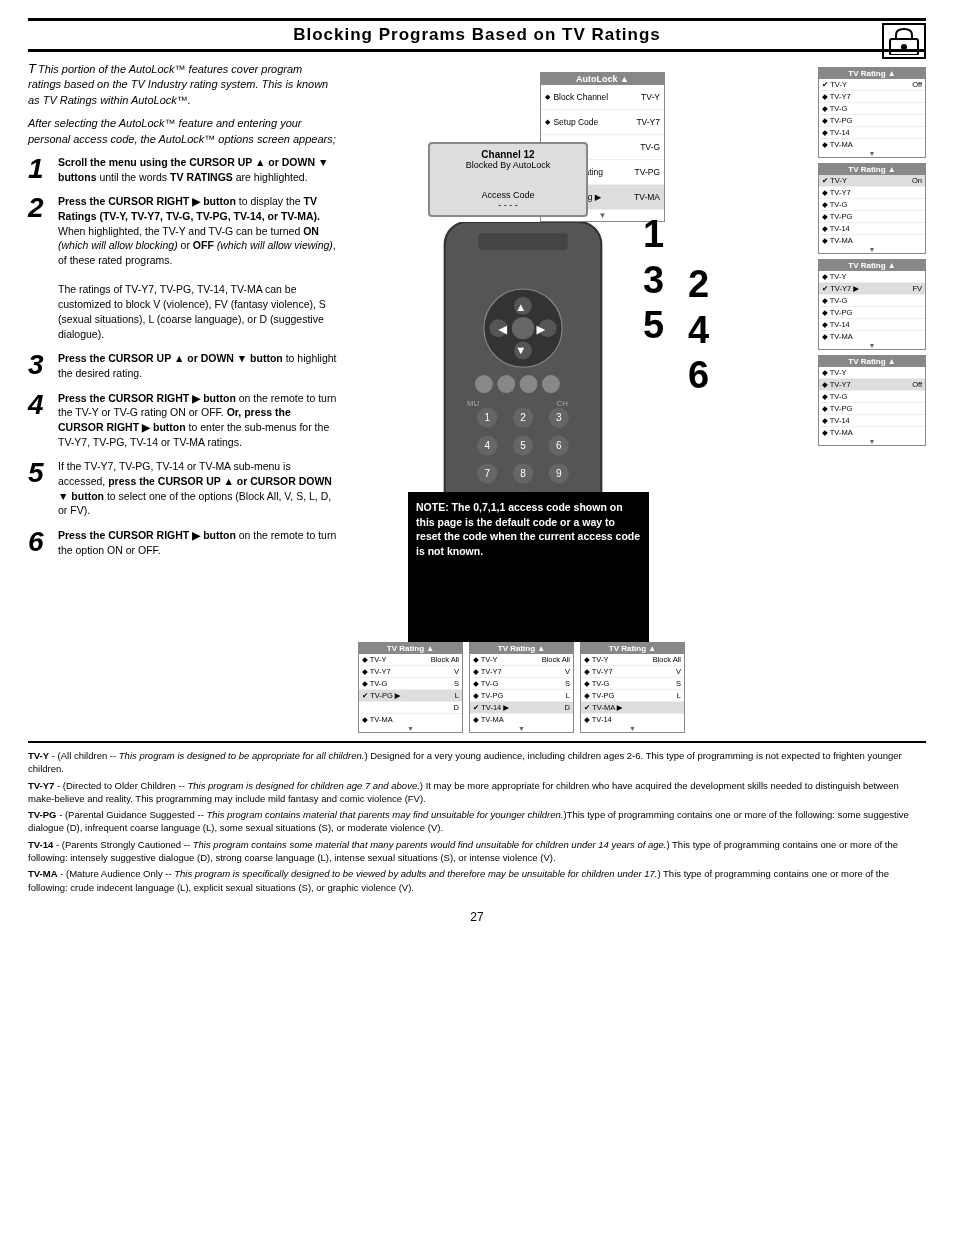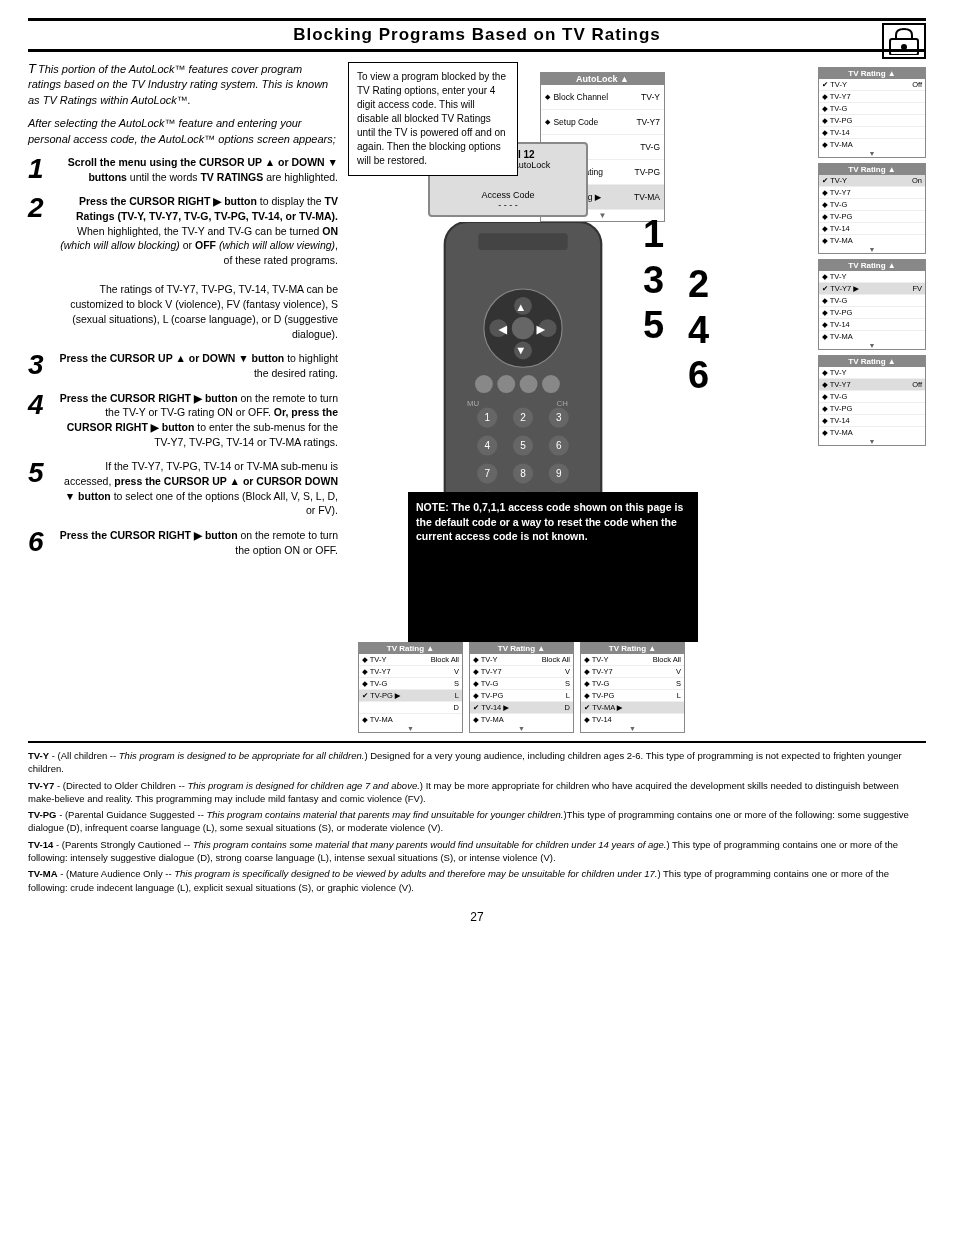--- a/index.html
+++ b/index.html
@@ -72,21 +72,20 @@
     .step-number {
       font-size: 28px;
       font-weight: bold;
       line-height: 1;
       min-width: 22px;
       font-style: italic;
     }
     .step-content {
       font-size: 10.5px;
       line-height: 1.4;
-      text-align: right;
     }
     .step-content b {
       font-weight: bold;
     }
     .step-content i {
     }
     
     .right-col {
       flex: 1;
       position: relative;
@@ -155,21 +154,21 @@
     }
     .remote-svg {
       width: 230px;
       height: 380px;
     }
     
     .note-box {
       position: absolute;
       bottom: 0;
       left: 60px;
-      width: 290px;
+      width: 241px;
       background: #000;
       color: #fff;
       padding: 8px;
       font-size: 10.5px;
       font-weight: bold;
       line-height: 1.4;
     }
     
     .footer-section {
       border-top: 2px solid #000;
@@ -256,23 +255,20 @@
           <b>Press the CURSOR RIGHT ▶ but­ton</b> on the remote to turn the option ON or OFF.
         </div>
       </div>
 
     </div>
 
     <div class="right-col">
 
       <div class="diagrams-area">
 
-        <div class="info-box">
-          <span>To view a program blocked by the TV Rating options, enter your 4 digit access code. This will disable all blocked TV Ratings until the TV is powered off and on again. Then the blocking options will be restored.</span>
-        </div>
 
         <div class="autolock-panel" style="top:10px; left:192px; width:125px;">
           <div class="panel-header">AutoLock ▲</div>
           <div class="panel-row">
             <span class="diamond">◆</span> Block Channel <span class="panel-row-right">TV-Y</span>
           </div>
           <div class="panel-row">
             <span class="diamond">◆</span> Setup Code <span class="panel-row-right">TV-Y7</span>
           </div>
           <div class="panel-row">

